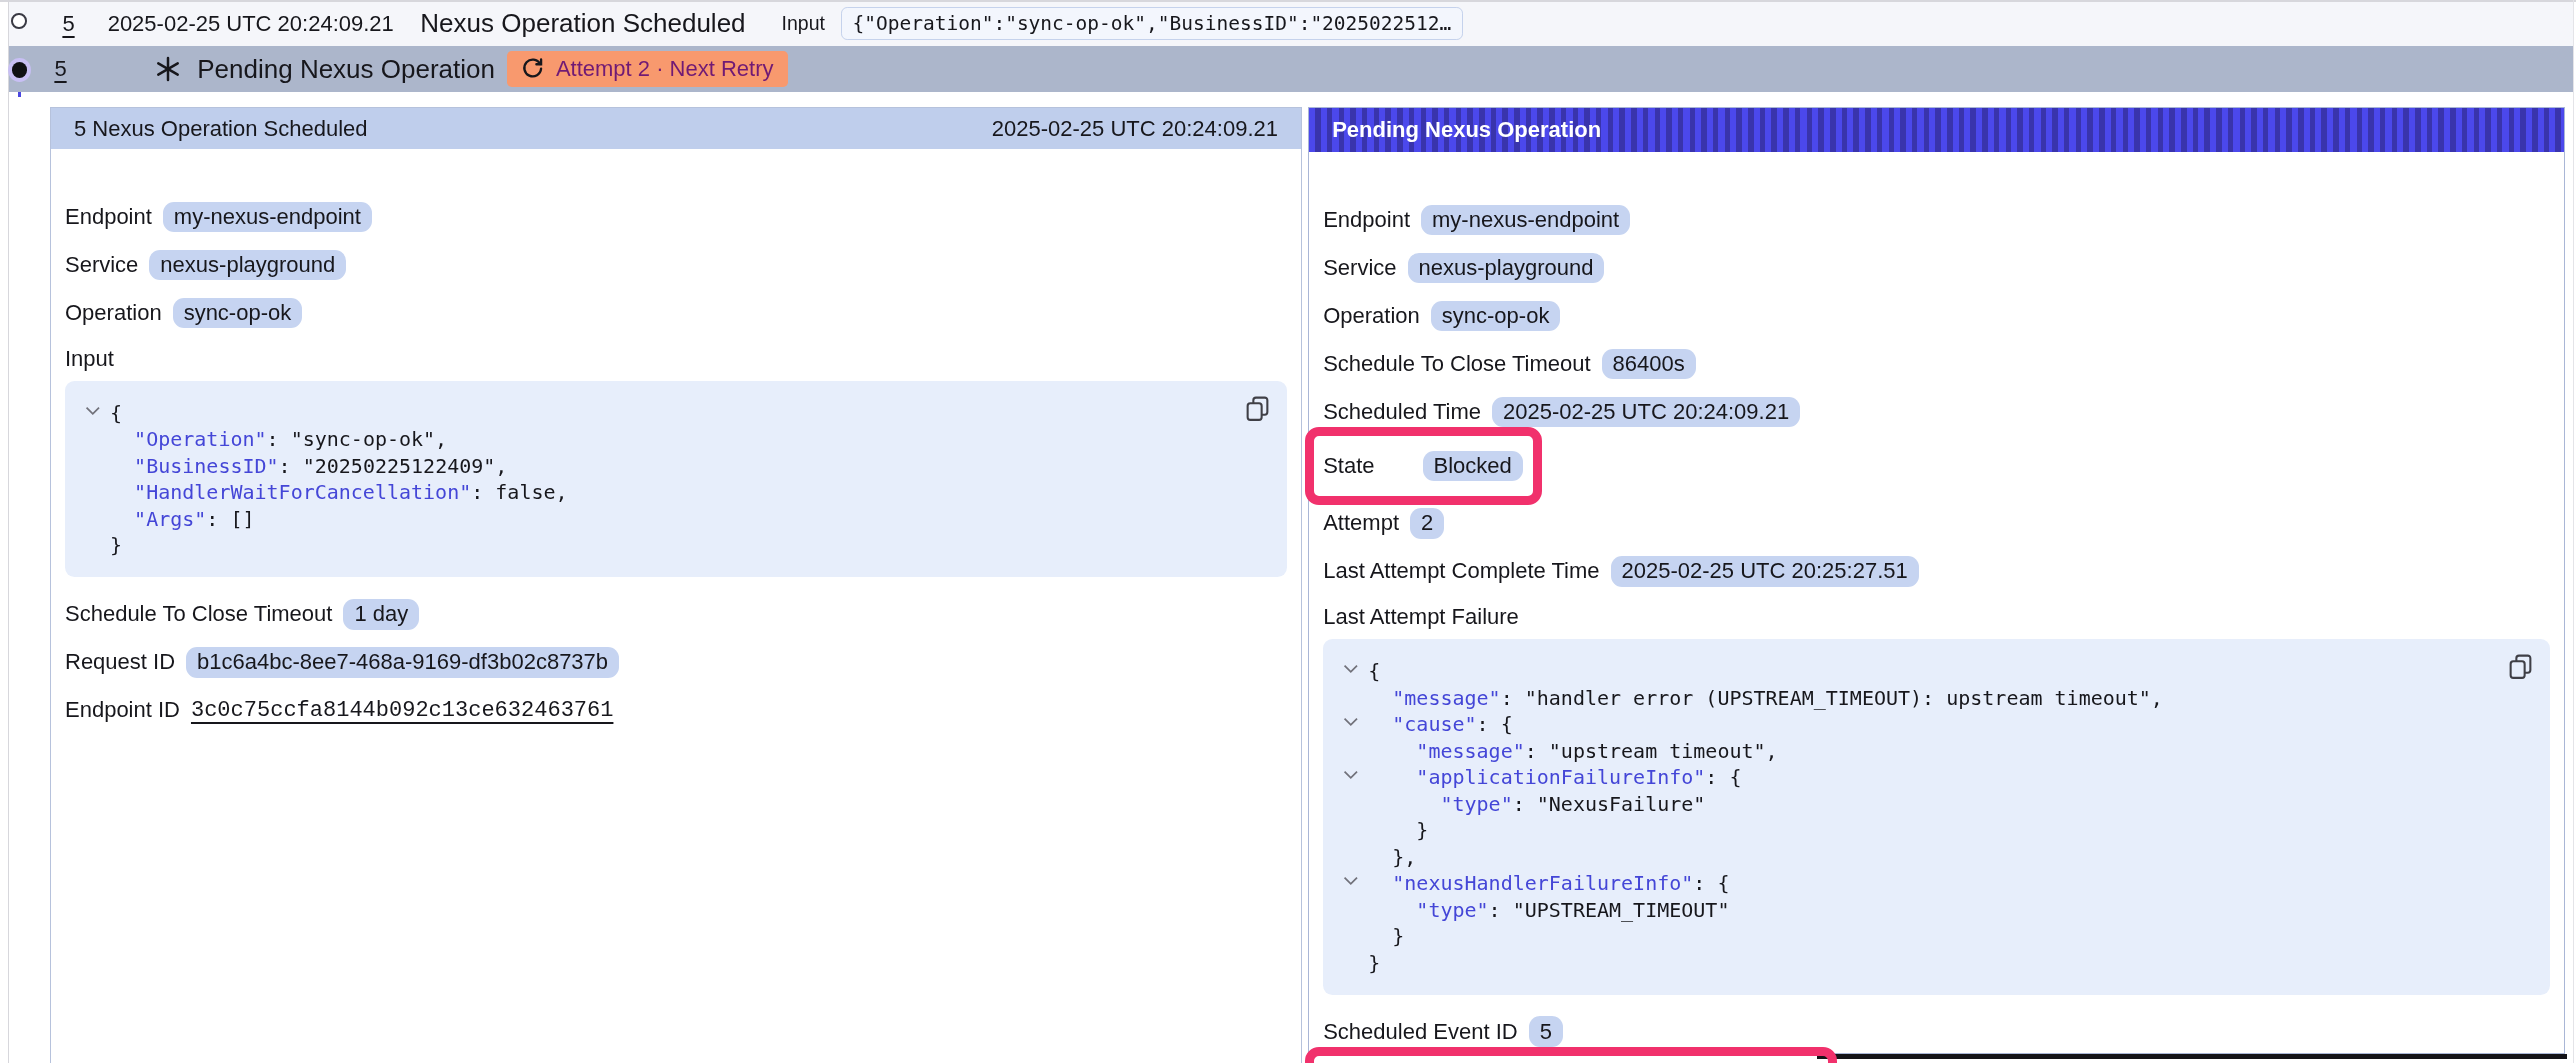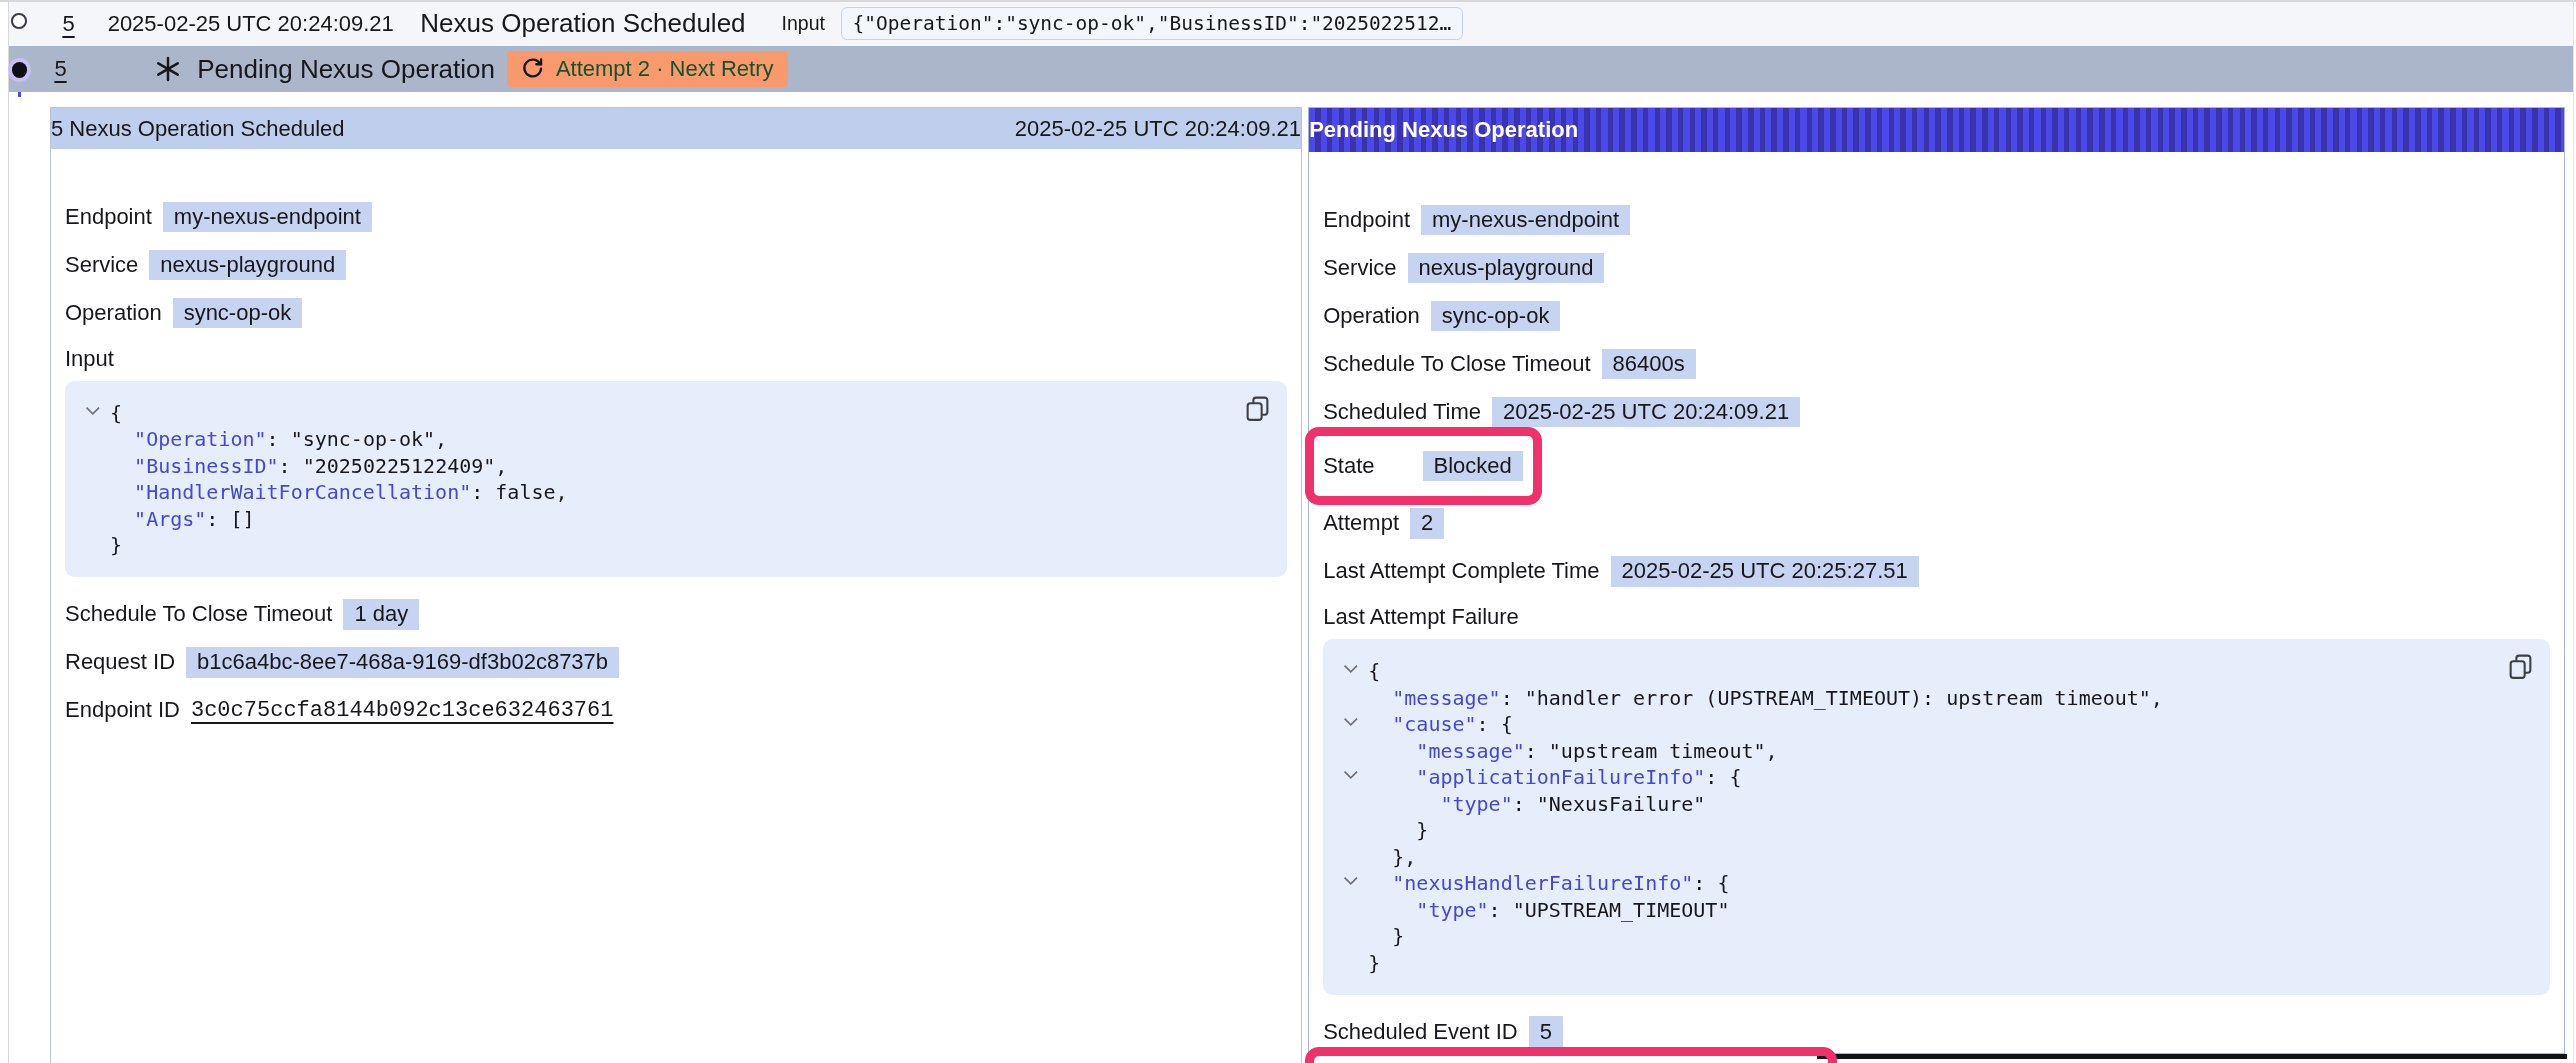--- a/index.html
+++ b/index.html
@@ -20,44 +20,44 @@
   .row1 .evt-num { margin-right:33px; }
   .row2 .evt-num { margin-right:87px; }
   .evt-time { font-size:22px; margin-right:26.5px; white-space:nowrap; }
   .evt-title { font-size:26px; font-weight:400; margin-right:36px; white-space:nowrap; }
   .detail-label { font-size:19.5px; margin-right:15.6px; }
   .preview-chip { font-family:"DejaVu Sans Mono", monospace; font-size:19.5px; background:#F3F6FD;
     border:1.6px solid #C5D2EC; border-radius:6.2px; padding:3.9px 11px; white-space:nowrap; }
   .star-icon { margin-right:15.6px; display:flex; }
   .row2 .evt-title { margin-right:12.5px; }
   .retry-badge { display:flex; align-items:center; gap:11px; background:#F8996E; border-radius:4.7px;
-    padding:4.7px 14px; font-size:22px; color:#14532d; white-space:nowrap; }
+    padding:4.7px 14px; font-size:22px; color:#701a75; white-space:nowrap; }
 
   
   .tl-bar { position:absolute; left:30px; top:1.6px; width:6.2px; height:90px; background:#4643E0; }
   .tl-dash { position:absolute; left:18px; top:25px; height:72px; width:0; border-left:3.1px dashed #4B47E0; }
   .tl-dot-open { position:absolute; left:11px; top:13.3px; width:15.6px; height:15.6px; border-radius:50%;
     background:#fff; border:2.3px solid #3A3A44; z-index:2; }
   .tl-dot-filled { position:absolute; left:11.7px; top:62px; width:15.6px; height:15.6px; border-radius:50%;
     background:#101014; box-shadow:0 0 0 3.9px #C8BFF4; z-index:2; }
 
   
   .panels { position:absolute; top:107px; left:50px; display:flex; gap:6.2px; }
   .panel { background:#fff; }
   .panel.left  { width:1252px; height:957px; border:1.6px solid #B6C2DC; }
   .panel.right { width:1257px; height:947px; border:1.6px solid #A9B6D6; }
   .panel-header { display:flex; justify-content:space-between; align-items:center;
-    height:41px; background:#BFCEEC; padding:0 0; font-size:22px; }
+    height:41px; background:#BFCEEC; padding:0 23px; font-size:22px; }
   .panel.right .panel-header { height:44px; color:#fff; font-weight:700;
     background:repeating-linear-gradient(90deg,#4B48EC 0 6.2px,#3934AC 6.2px 11.7px); }
   .panel-body { padding:11px 14px 0 14px;margin-top:40px; }
 
   .frow { display:flex; align-items:center; gap:11px; min-height:34px; margin-bottom:14px; width:max-content; }
   .flabel { font-size:22px; white-space:nowrap; }
-  .fchip { font-size:22px; background:#C6D4F1; border-radius:0; padding:2.3px 11px; white-space:nowrap; }
+  .fchip { font-size:22px; background:#C6D4F1; border-radius:11px; padding:2.3px 11px; white-space:nowrap; }
   .flink { font-size:22px; text-decoration:underline; text-underline-offset:5.5px; cursor:pointer; white-space:nowrap;font-family:Liberation Mono, monospace; }
   .frow.hl { position:relative; }
   .frow.hl::before { content:""; position:absolute; inset:-22px -18.7px; border:9.4px solid #F1316C;
     border-radius:14px; pointer-events:none; z-index:3; }
   .frow.hl { margin-top:20px; margin-bottom:23.4px;gap:48px; }
 
   .section-label { font-size:22px; margin:15.6px 0 9.4px 0; }
   .code-block { position:relative; background:#E7EEFB; border-radius:9.4px; padding:18.7px 55px 18.7px 11px;
     margin-bottom:20px; }
   .cline { display:flex; }

